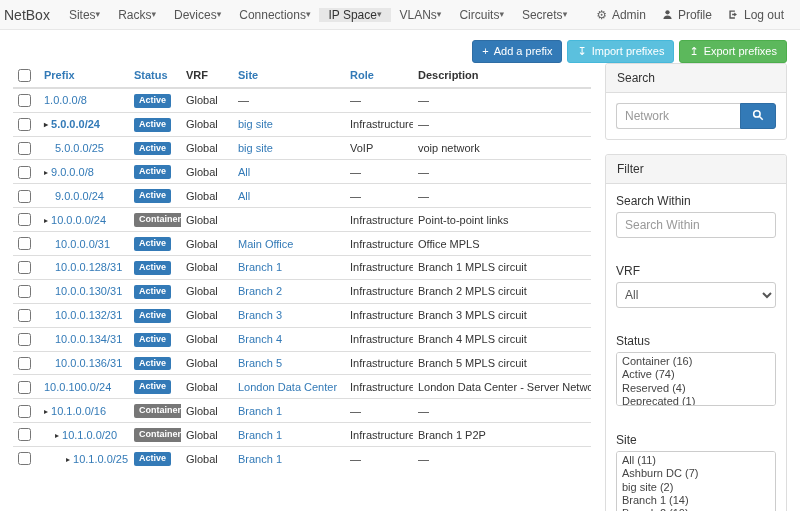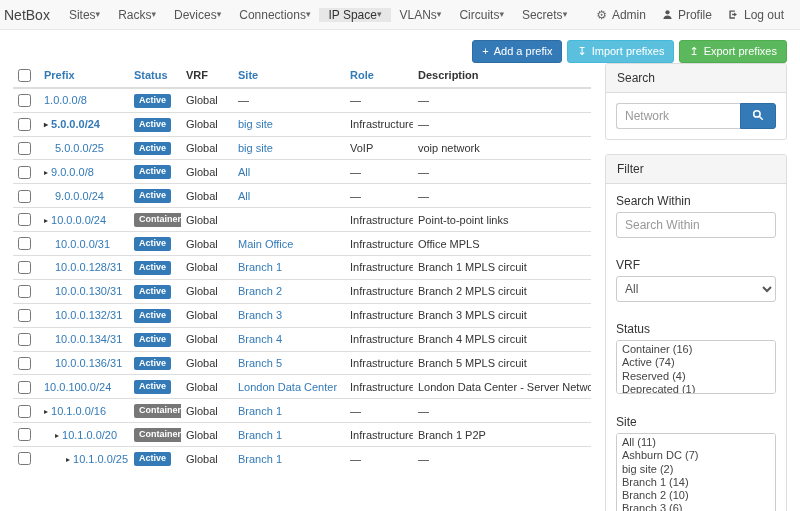--- a/index.html
+++ b/index.html
@@ -84,21 +84,21 @@
   .input-group { display: flex; }
   .input-group input {
     flex: 1; min-width: 0; height: 26px; border: 1px solid #ccc; border-right: none;
     border-radius: 3px 0 0 3px; padding: 3px 8px; font-size: 12px;
     font-family: inherit; color: #555; outline: none;
   }
   .search-btn {
     width: 36px; height: 26px; background: #337ab7; border: 1px solid #2e6da4;
     border-radius: 0 3px 3px 0; display: flex; align-items: center; justify-content: center; cursor: pointer;
   }
-  .form-group { margin-bottom: 20px; }
+  .form-group { margin-bottom: 26px; }
   .control-label { font-size: 12px; color: #333; margin-bottom: 4px; }
   .form-control {
     width: 100%; border: 1px solid #ccc; border-radius: 3px; font-size: 12px;
     font-family: inherit; color: #555; background: #fff;
   }
   input.form-control { height: 26px; padding: 3px 8px; outline: none; }
   select.form-control { height: 26px; padding: 2px 4px; }
   select.listbox { height: auto; padding: 2px; overflow-y: auto; }
   select[data-name="filter-status-select"] { height: 54px; }
   select[data-name="filter-site-select"]   { height: 98px; }

